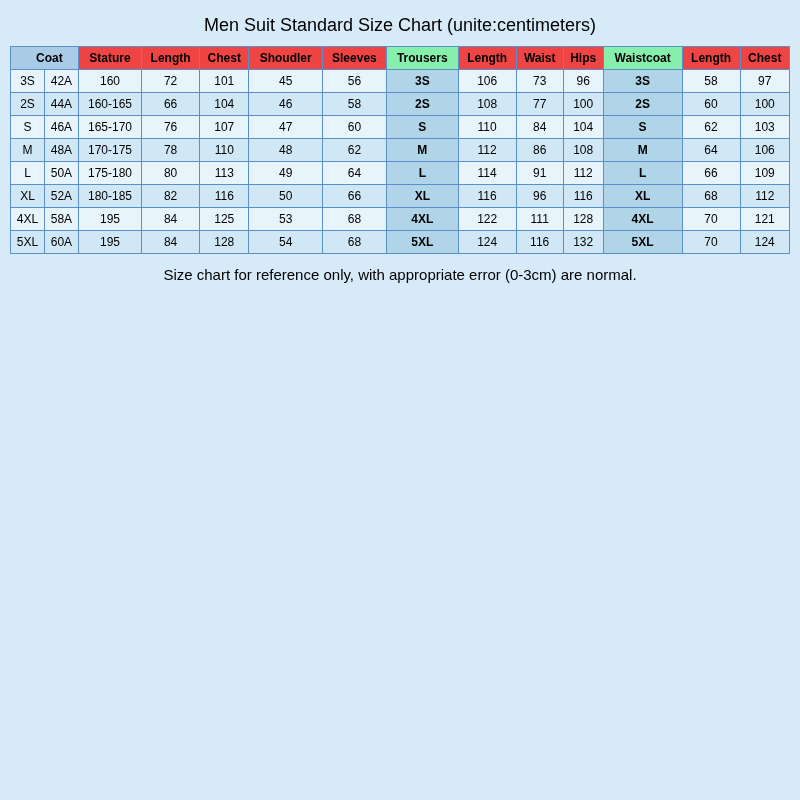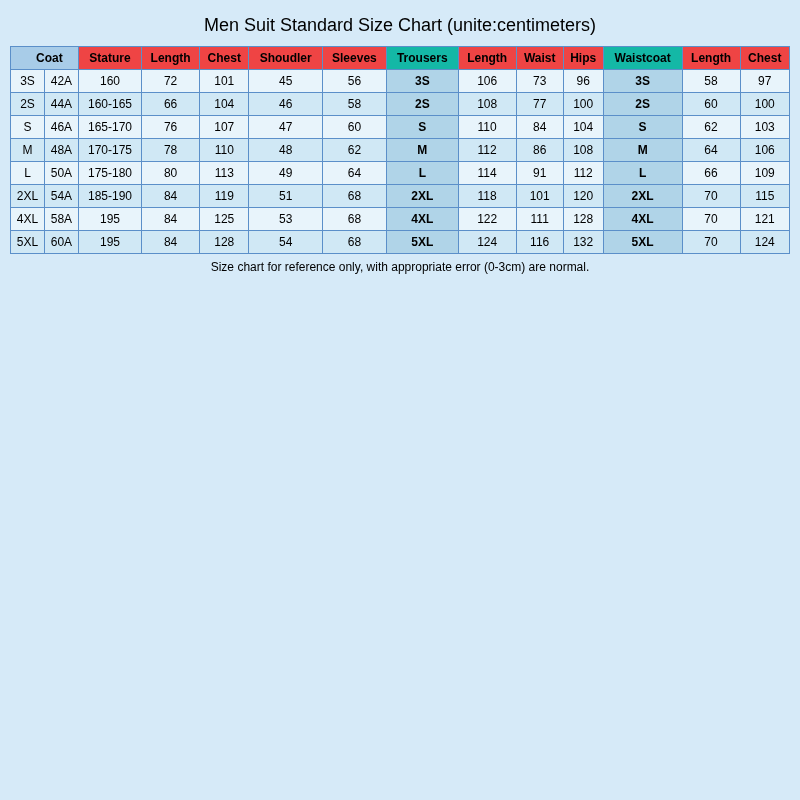--- a/index.html
+++ b/index.html
@@ -36,37 +36,37 @@
       padding: 4px 2px;
       color: #000;
     }
     thead th {
       background: #ef4444;
       font-weight: bold;
       font-size: 12px;
     }
     thead th.section-trousers,
     thead th.section-waistcoat {
-      background: #14b8a6;
+      background: #86efac;
     }
     tbody tr:nth-child(odd) {
       background: #e8f4fb;
     }
     tbody tr:nth-child(even) {
       background: #d0e8f5;
     }
     tbody td.trousers-size,
     tbody td.waistcoat-size {
       background: #b0d4e8;
       font-weight: bold;
     }
     .footer-note {
-      font-size: 12px;
+      font-size: 15px;
       text-align: center;
-      margin-top: 6px;
+      margin-top: 12px;
       color: #000;
     }
     .coat-header {
       background: #a8cce8;
       padding-left: 12px;
     }
   </style>
 </head>
 <body>
 
@@ -166,34 +166,34 @@
           <td>64</td>
           <td class="trousers-size">L</td>
           <td>114</td>
           <td>91</td>
           <td>112</td>
           <td class="waistcoat-size">L</td>
           <td>66</td>
           <td>109</td>
         </tr>
         <tr>
-          <td>2XL</td>
-          <td>54A</td>
-          <td>185-190</td>
-          <td>84</td>
-          <td>119</td>
-          <td>51</td>
+          <td>XL</td>
+          <td>52A</td>
+          <td>180-185</td>
+          <td>82</td>
+          <td>116</td>
+          <td>50</td>
+          <td>66</td>
+          <td class="trousers-size">XL</td>
+          <td>116</td>
+          <td>96</td>
+          <td>116</td>
+          <td class="waistcoat-size">XL</td>
           <td>68</td>
-          <td class="trousers-size">2XL</td>
-          <td>118</td>
-          <td>101</td>
-          <td>120</td>
-          <td class="waistcoat-size">2XL</td>
-          <td>70</td>
-          <td>115</td>
+          <td>112</td>
         </tr>
         <tr>
           <td>4XL</td>
           <td>58A</td>
           <td>195</td>
           <td>84</td>
           <td>125</td>
           <td>53</td>
           <td>68</td>
           <td class="trousers-size">4XL</td>

